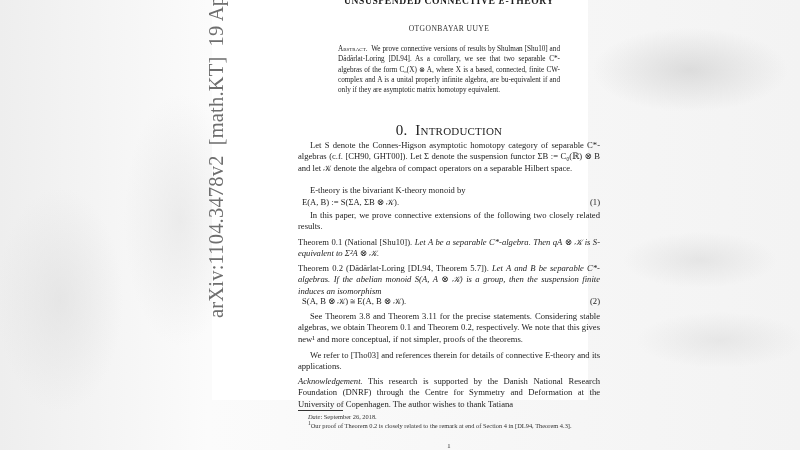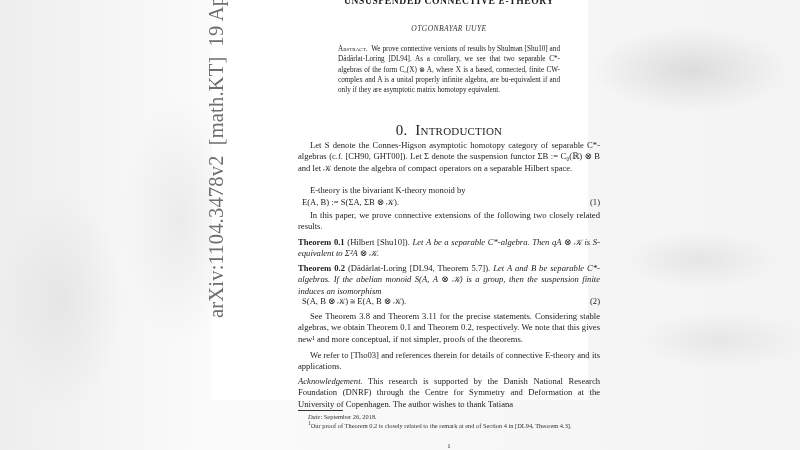--- a/index.html
+++ b/index.html
@@ -30,38 +30,38 @@
       font-family: "Liberation Serif", serif;
     }
     .stamp span { margin-right: 10px; }
     .content { position: absolute; left: 86px; top: 0; width: 302px; font-size: 8.6px; line-height: 11.4px; }
     .title {
       position: absolute; left: 0; top: -5px; width: 302px; text-align: center;
       font-weight: bold; font-size: 9.6px; letter-spacing: 0.6px;
     }
     .author {
       position: absolute; left: 0; top: 23px; width: 302px; text-align: center;
-      font-size: 7.6px; letter-spacing: 0.4px; color: #333; font-style: italic;
+      font-size: 7.6px; letter-spacing: 0.4px; color: #333;
     }
     .abstract {
       position: absolute; left: 40px; top: 44px; width: 222px;
       font-size: 7.2px; line-height: 10.3px; text-align: justify; color: #222;
     }
     .sc { font-variant: small-caps; }
     .section {
       position: absolute; left: 0; top: 125px; width: 302px; text-align: center;
       font-size: 15px; font-variant: small-caps; letter-spacing: 0.2px;
     }
     .para { position: absolute; left: 0; width: 302px; text-align: justify; }
     .ind { text-indent: 12px; }
     .eq { position: absolute; left: 0; width: 302px; }
     .eq .expr { position: absolute; left: 4px; width: 302px; text-align: left; }
     .eq .num { position: absolute; right: 0; }
     i, .it { font-style: italic; }
-    b { font-weight: bold; }
+    b { font-weight: normal; }
     .rule { position: absolute; left: 0; top: 410px; width: 45px; height: 1px; background: #333; }
     .foot { position: absolute; left: 0; width: 302px; font-size: 6.4px; line-height: 8.6px; color: #333; }
     .pagenum { position: absolute; left: 0; top: 440px; width: 302px; text-align: center; font-size: 6.6px; }
     sup { font-size: 5.5px; line-height: 0; vertical-align: 3px; }
   </style>
 </head>
 <body>
 
 <div class="backdrop"></div>
 
@@ -84,21 +84,21 @@
 
     <div class="para ind" style="top:185px">E-theory is the bivariant K-theory monoid by</div>
 
     <div class="eq" style="top:197px">
       <span class="expr">E(A, B) := S(ΣA, ΣB ⊗ 𝒦).</span>
       <span class="num">(1)</span>
     </div>
 
     <div class="para ind" style="top:210px">In this paper, we prove connective extensions of the following two closely related results.</div>
 
-    <div class="para" style="top:237px"><b>Theorem 0.1</b> <span>(Hilbert [Shu10]).</span> <i>Let A be a separable C*-algebra. Then qA ⊗ 𝒦 is S-equivalent to Σ²A ⊗ 𝒦.</i></div>
+    <div class="para" style="top:237px"><b>Theorem 0.1</b> <span>(National [Shu10]).</span> <i>Let A be a separable C*-algebra. Then qA ⊗ 𝒦 is S-equivalent to Σ²A ⊗ 𝒦.</i></div>
 
     <div class="para" style="top:263px"><b>Theorem 0.2</b> <span>(Dădărlat-Loring [DL94, Theorem 5.7]).</span> <i>Let A and B be separable C*-algebras. If the abelian monoid S(A, A ⊗ 𝒦) is a group, then the suspension finite induces an isomorphism</i></div>
 
     <div class="eq" style="top:296px">
       <span class="expr">S(A, B ⊗ 𝒦) ≅ E(A, B ⊗ 𝒦).</span>
       <span class="num">(2)</span>
     </div>
 
     <div class="para ind" style="top:311px">See Theorem 3.8 and Theorem 3.11 for the precise statements. Considering stable algebras, we obtain Theorem 0.1 and Theorem 0.2, respectively. We note that this gives new¹ and more conceptual, if not simpler, proofs of the theorems.</div>
 

